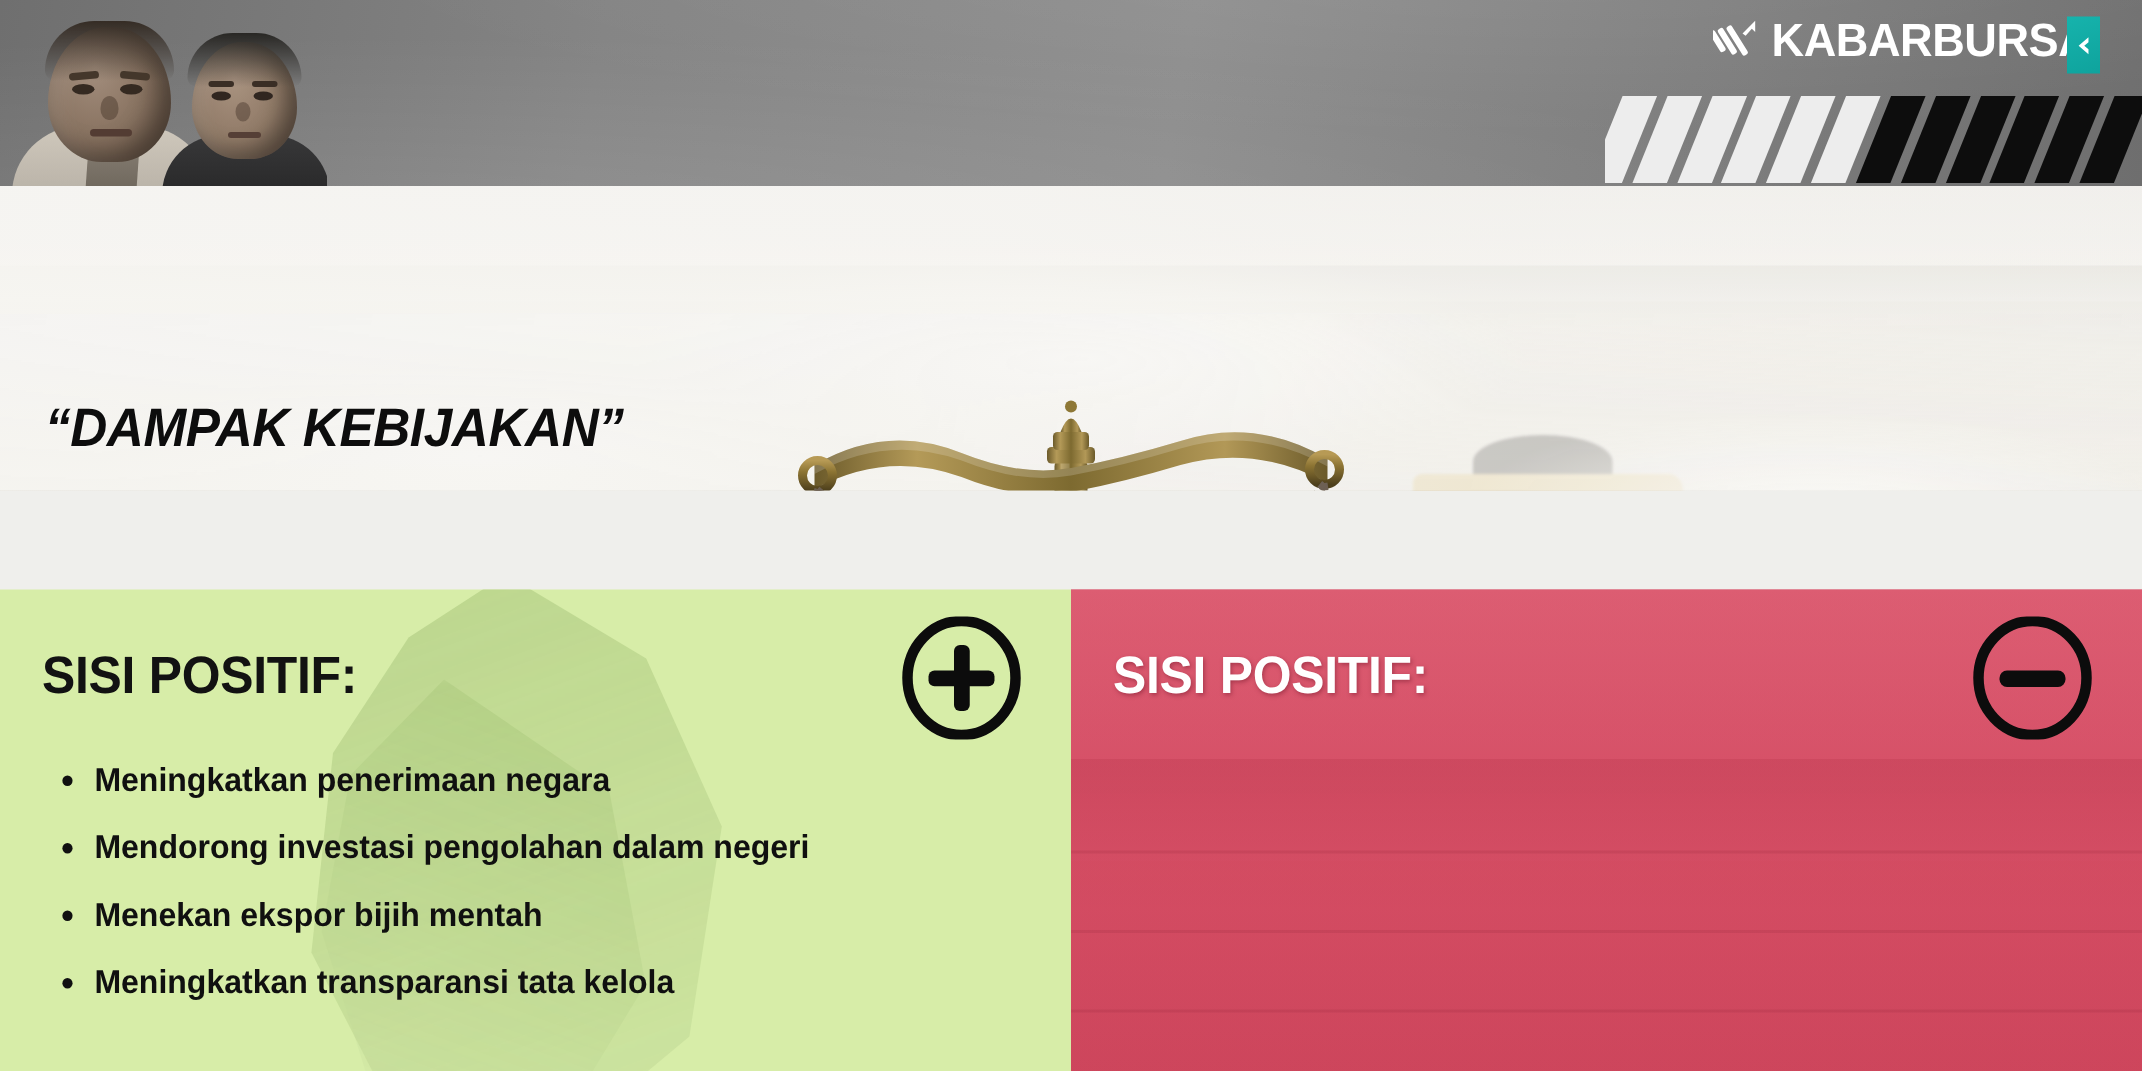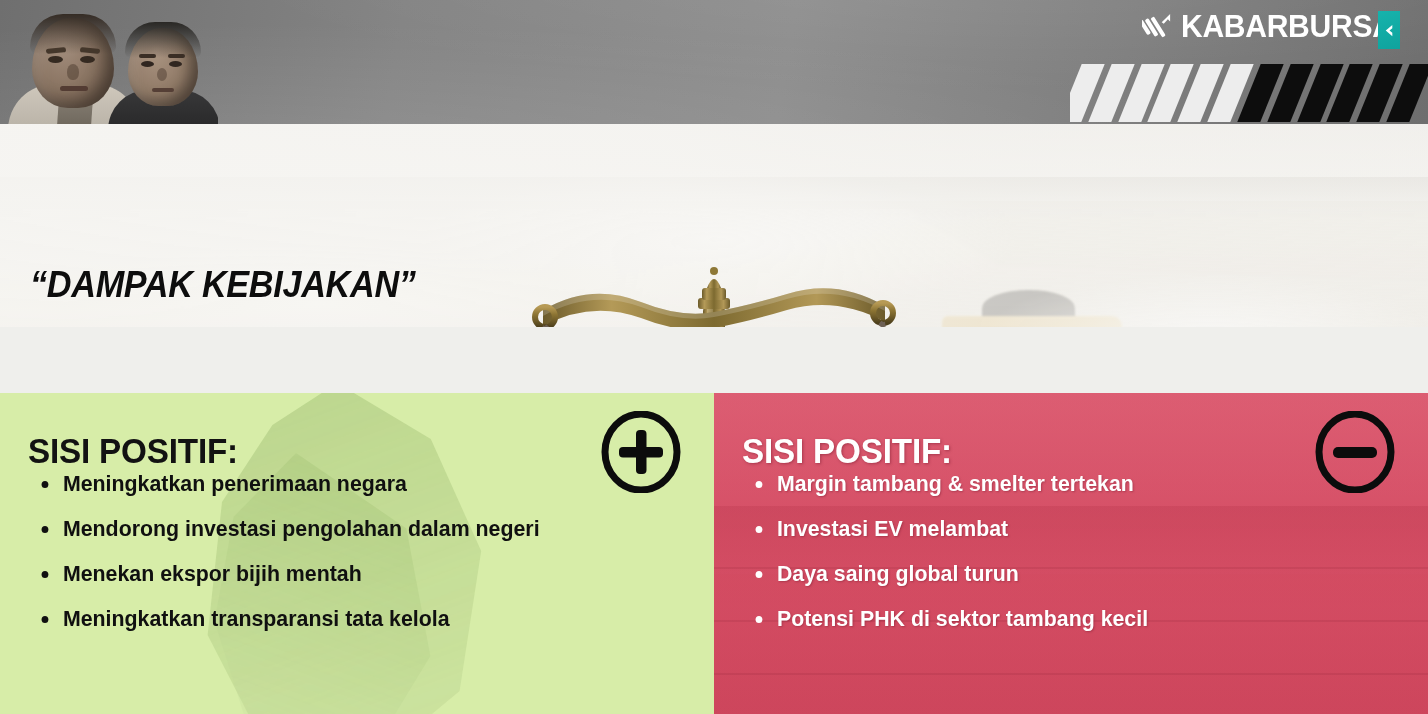--- a/index.html
+++ b/index.html
@@ -267,21 +267,21 @@
 
   .panel-inner{ position:relative; z-index:3; padding:38px 30px 0 28px; }
 
   .panel-heading{
     font-size:35px; font-weight:bold; letter-spacing:-.2px;
     transform:scaleX(.95); transform-origin:left center;
   }
   .panel-pos .panel-heading{ color:#121212; }
   .panel-neg .panel-heading{ color:#ffffff; text-shadow:1px 1px 3px rgba(120,25,45,.5); }
 
-  .bullets{ list-style:none; }
+  .bullets{ list-style:none; margin-top:36px; }
   .bullets li{
     position:relative;
     padding-left:36px;
     font-size:22px; font-weight:bold; line-height:1.18;
     margin-bottom:19px;
     transform:scaleX(.97); transform-origin:left center;
     white-space:nowrap;
   }
   .bullets li::before{
     content:"";
@@ -511,22 +511,16 @@
 
       <div class="sign-icon">
         <svg width="82" height="82" viewBox="0 0 82 82">
           <ellipse cx="41" cy="41" rx="36" ry="38" fill="none" stroke="#0c0c0c" stroke-width="7"></ellipse>
           <rect x="19" y="36" width="44" height="11" rx="5" fill="#0c0c0c"></rect>
         </svg>
       </div>
 
       <div class="panel-inner">
         <div class="panel-heading">SISI POSITIF:</div>
-        <ul class="bullets">
-          <li>Margin tambang &amp; smelter tertekan</li>
-          <li>Investasi EV melambat</li>
-          <li>Daya saing global turun</li>
-          <li>Potensi PHK di sektor tambang kecil</li>
-        </ul>
       </div>
     </div>
   </div>
 </div>
 
 </body></html>

